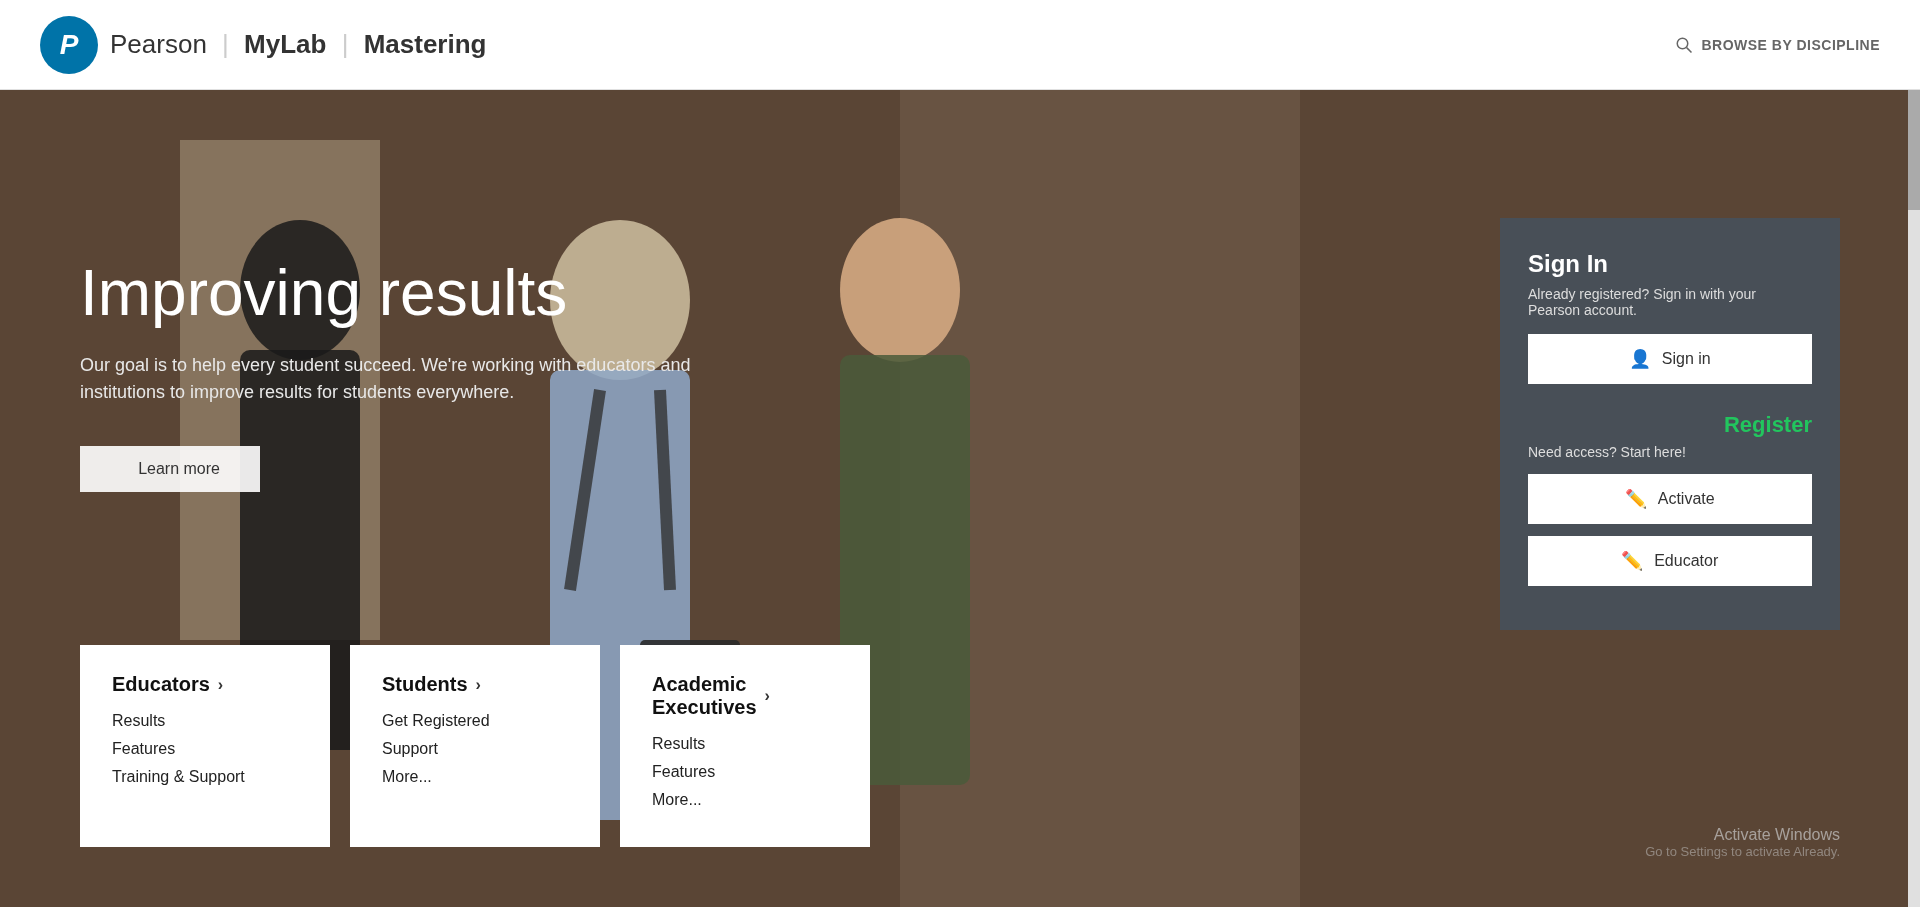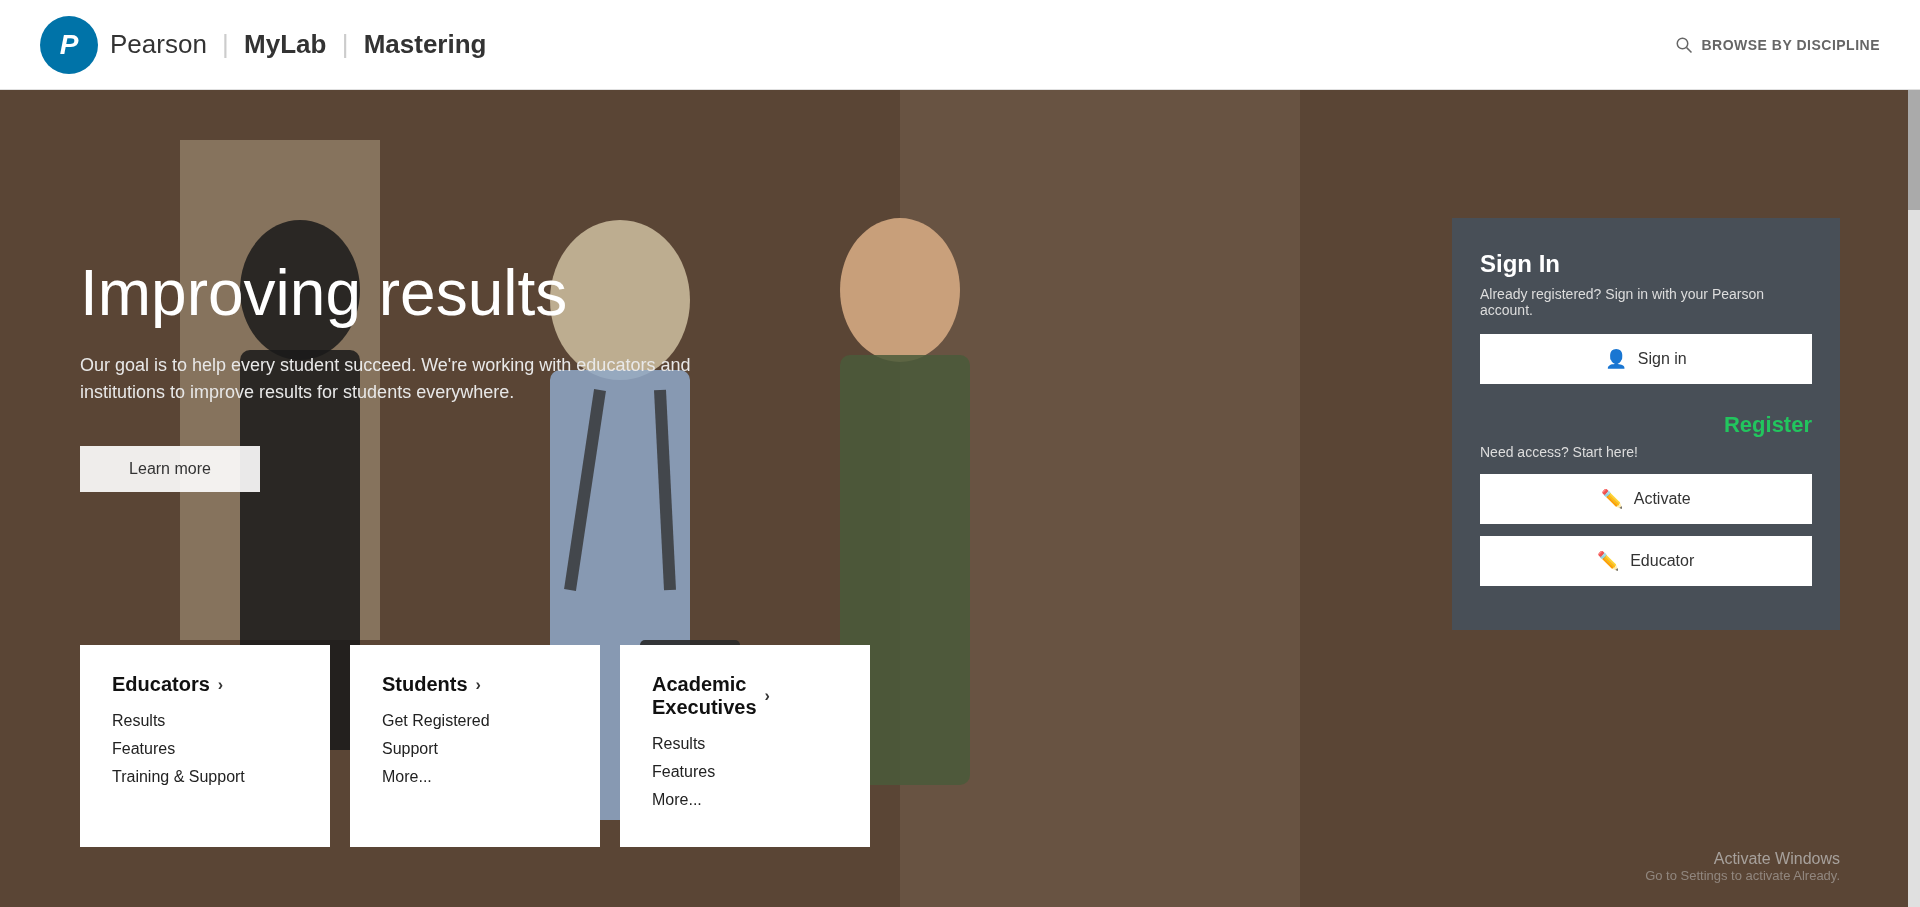--- a/index.html
+++ b/index.html
@@ -119,31 +119,31 @@
       color: #e8e8e8;
       line-height: 1.5;
       max-width: 700px;
       margin-bottom: 40px;
     }
 
     #learn-more-btn {
       display: inline-block;
       background: rgba(255,255,255,0.9);
       color: #333;
-      padding: 14px 20px;
+      padding: 14px 40px;
       font-size: 16px;
       cursor: pointer;
       border: none;
       width: 180px;
-      text-align: center;
+      text-align: right;
     }
 
     
     #signin-panel {
-      width: 388px;
+      width: 340px;
       background: rgba(70, 80, 90, 0.92);
       padding: 32px 28px;
       flex-shrink: 0;
       align-self: flex-start;
     }
 
     #signin-title {
       color: #fff;
       font-size: 24px;
       font-weight: bold;
@@ -243,21 +243,21 @@
       color: #222;
       font-size: 16px;
       margin-bottom: 10px;
       cursor: pointer;
       text-decoration: none;
     }
 
     
     #activate-windows {
       position: absolute;
-      bottom: 24px;
+      bottom: 48px;
       right: 80px;
       color: rgba(200,200,200,0.6);
       font-size: 14px;
       text-align: right;
       z-index: 4;
     }
 
     #activate-windows-line1 {
       font-size: 16px;
       color: rgba(200,200,200,0.7);

